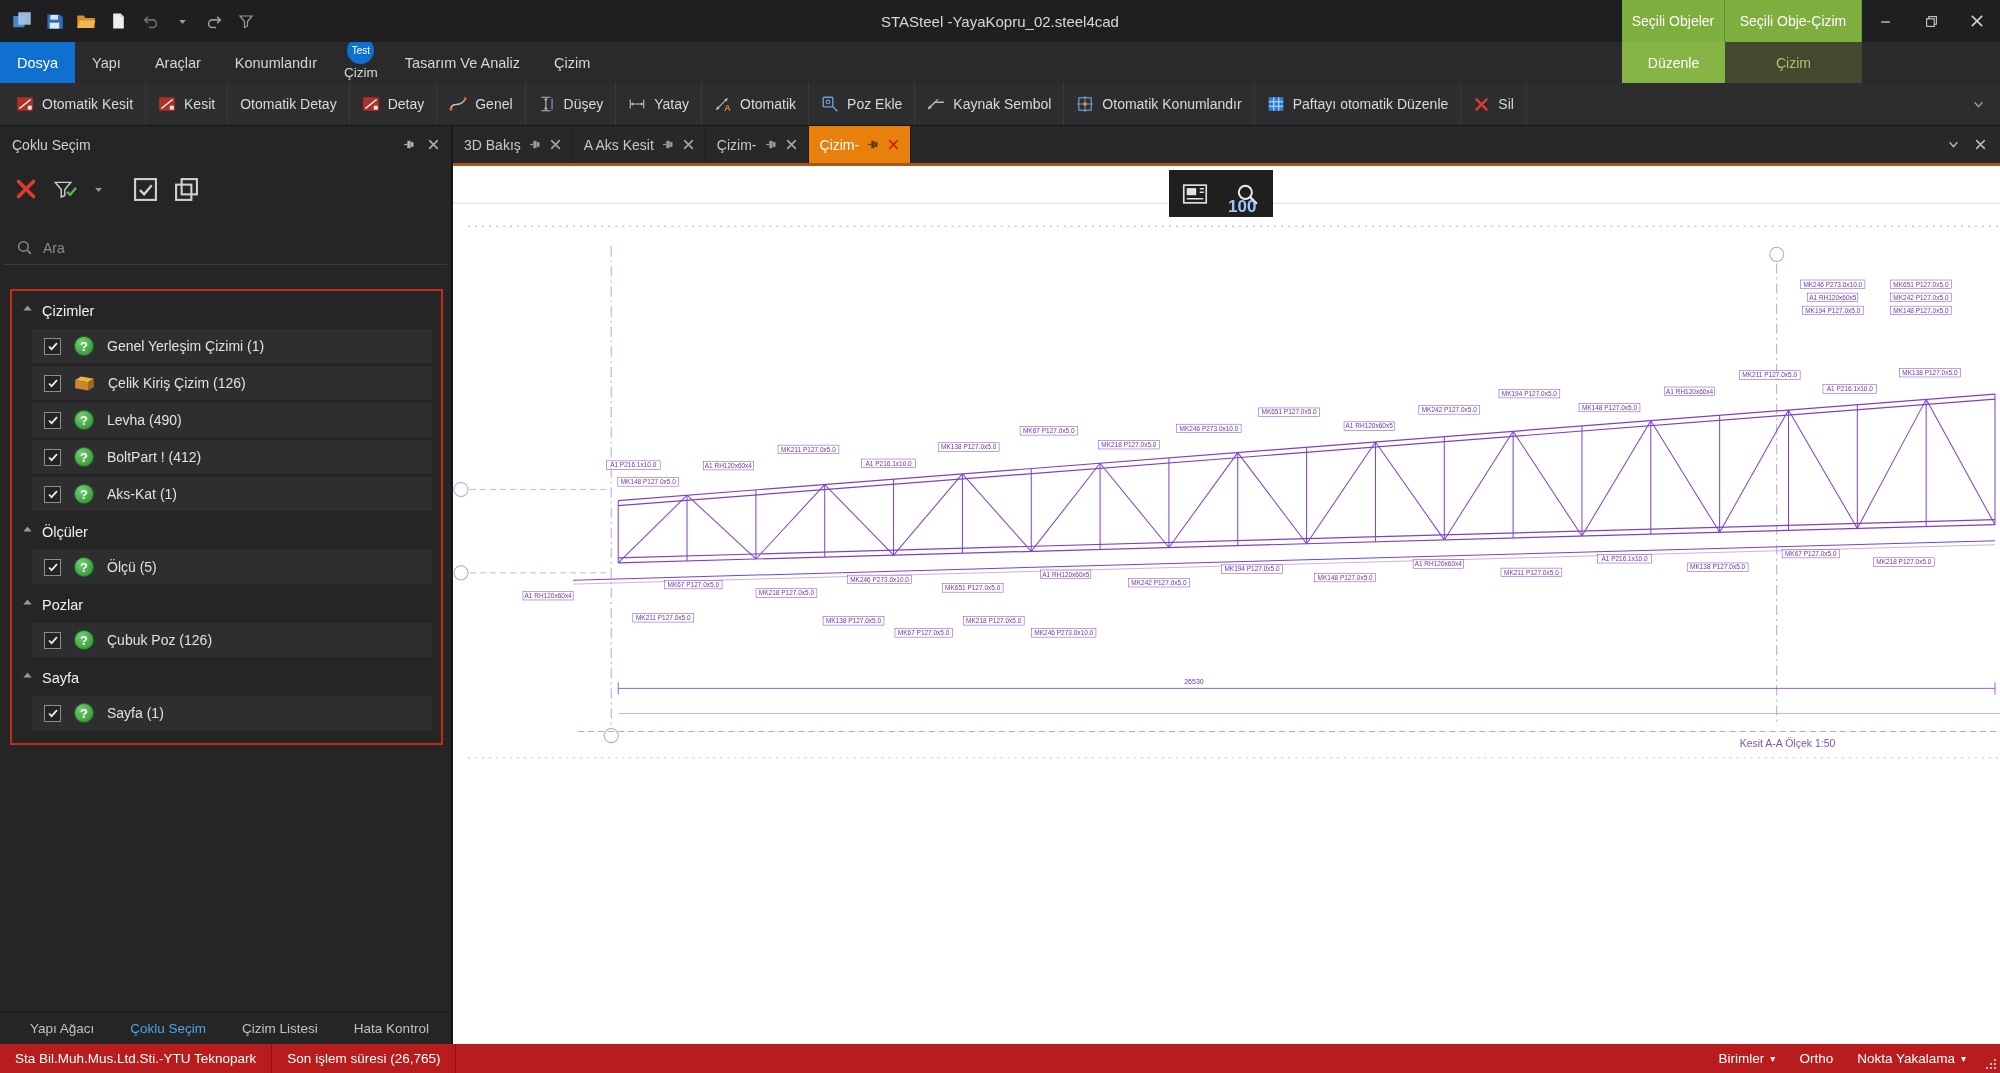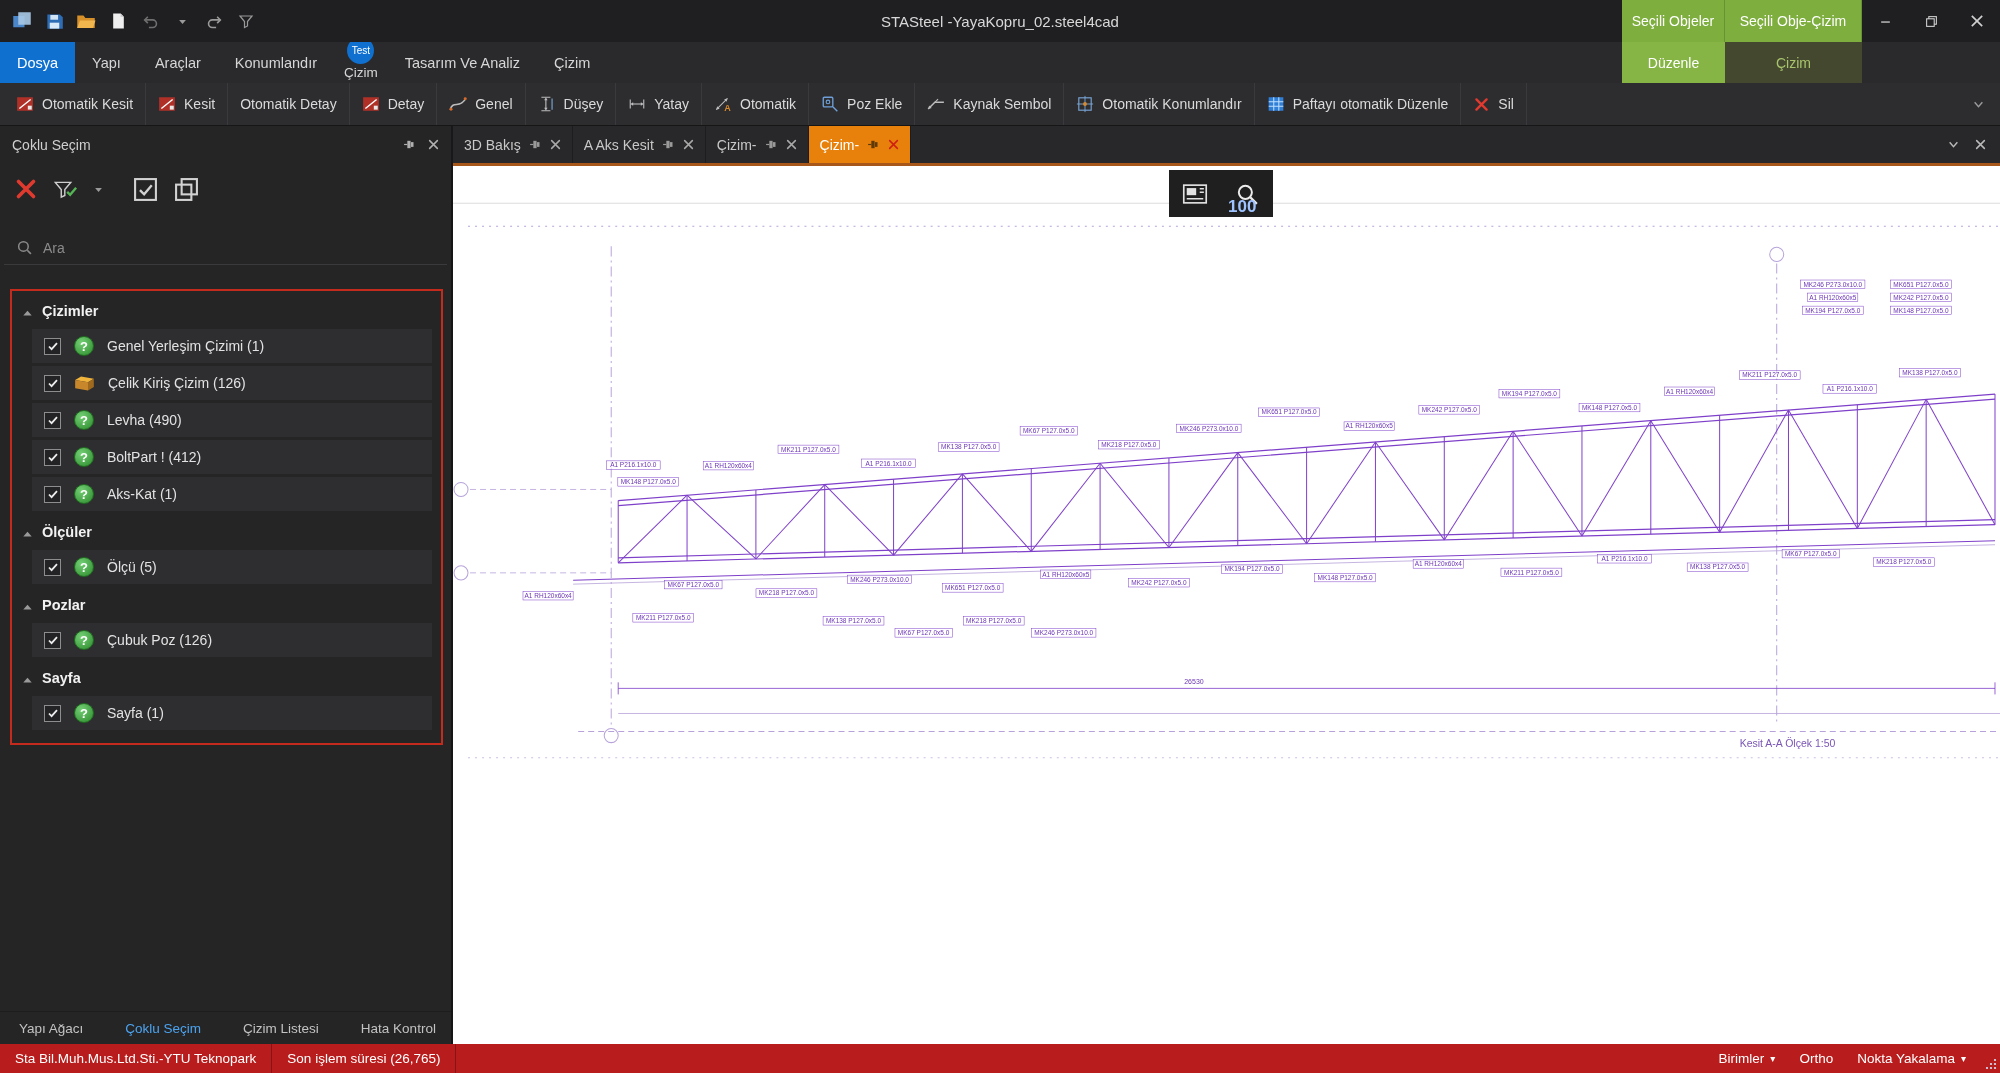--- a/index.html
+++ b/index.html
@@ -57,31 +57,31 @@
   
   .main{flex:1;display:flex;min-height:0}
   .sidebar{width:453px;flex:none;background:#252526;border-right:2px solid #151517;
     display:flex;flex-direction:column}
   .side-toolbar{height:52px;flex:none;display:flex;align-items:center;gap:16px;padding:0 14px}
   .tool-btn{display:flex;align-items:center;gap:3px}
   .side-search{height:34px;flex:none;display:flex;align-items:center;gap:10px;padding:0 12px;
     border-bottom:1px solid #3a3a3d;margin:16px 4px}
   .search-text{color:#8b8b8b;font-size:14px}
   .tree-wrap{margin:8px 8px 0 10px;border:2px solid #c42b1c;padding:2px 6px 10px 6px}
-  .group-h{display:flex;align-items:flex-end;gap:9px;padding:10px 2px 7px 4px;color:#f2f2f2;
-    font-weight:bold;font-size:14.5px}
+  .group-h{display:flex;align-items:flex-start;gap:9px;padding:10px 2px 7px 4px;color:#f2f2f2;
+    font-weight:normal;font-size:14.5px}
   .tree-item{display:flex;align-items:center;gap:13px;background:#2e2e31;height:34px;
     margin:3px 3px 3px 14px;padding:0 10px 0 12px;color:#e2e2e2;font-size:14px}
   .cb{width:17px;height:17px;border:1px solid #8d8d8d;background:#232325;display:flex;
     align-items:center;justify-content:center;flex:none}
   .q-ic{width:20px;height:20px;border-radius:50%;color:#fff;font-weight:bold;font-size:13px;
     display:flex;align-items:center;justify-content:center;flex:none;
     background:radial-gradient(circle at 35% 30%,#74cf74,#2c8a2c);border:1px solid #1f6e1f}
   .side-spacer{flex:1}
-  .side-tabs{height:33px;flex:none;display:flex;align-items:center;padding:0 8px;gap:20px;
+  .side-tabs{height:33px;flex:none;display:flex;align-items:center;padding:0 19px;gap:14px;
     border-top:1px solid #1d1d1f}
   .side-tab{padding:0 11px;color:#c2c2c2;font-size:13.5px;white-space:nowrap}
   .side-tab.active{color:#4ba3f0}
 
   .canvas{flex:1;position:relative;background:#ffffff;border-top:3px solid #a8571b;overflow:hidden}
   #drawing{position:absolute;left:0;top:0;width:100%;height:100%}
   .zoomwidget{position:absolute;left:716px;top:4px;width:104px;height:47px;background:#1f1f1f;
     display:flex;z-index:3}
   .zw-cell{flex:1;display:flex;align-items:center;justify-content:center;position:relative}
   .zw-val{position:absolute;left:7px;bottom:0;color:#9fc3ff;font-size:17px;font-weight:bold}

